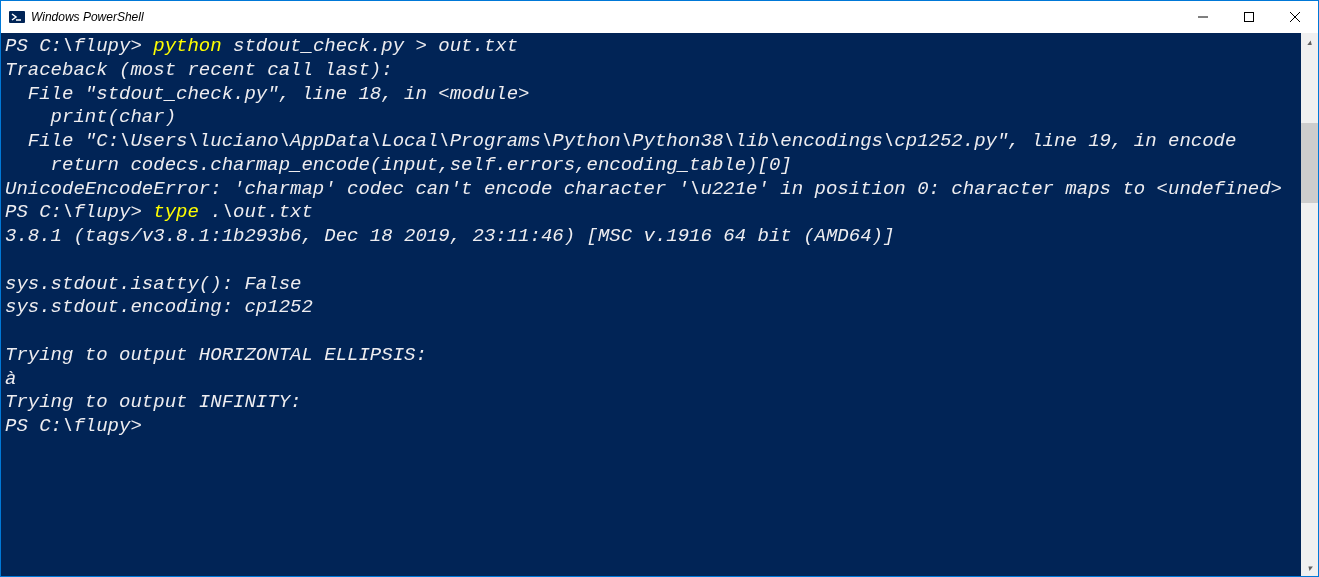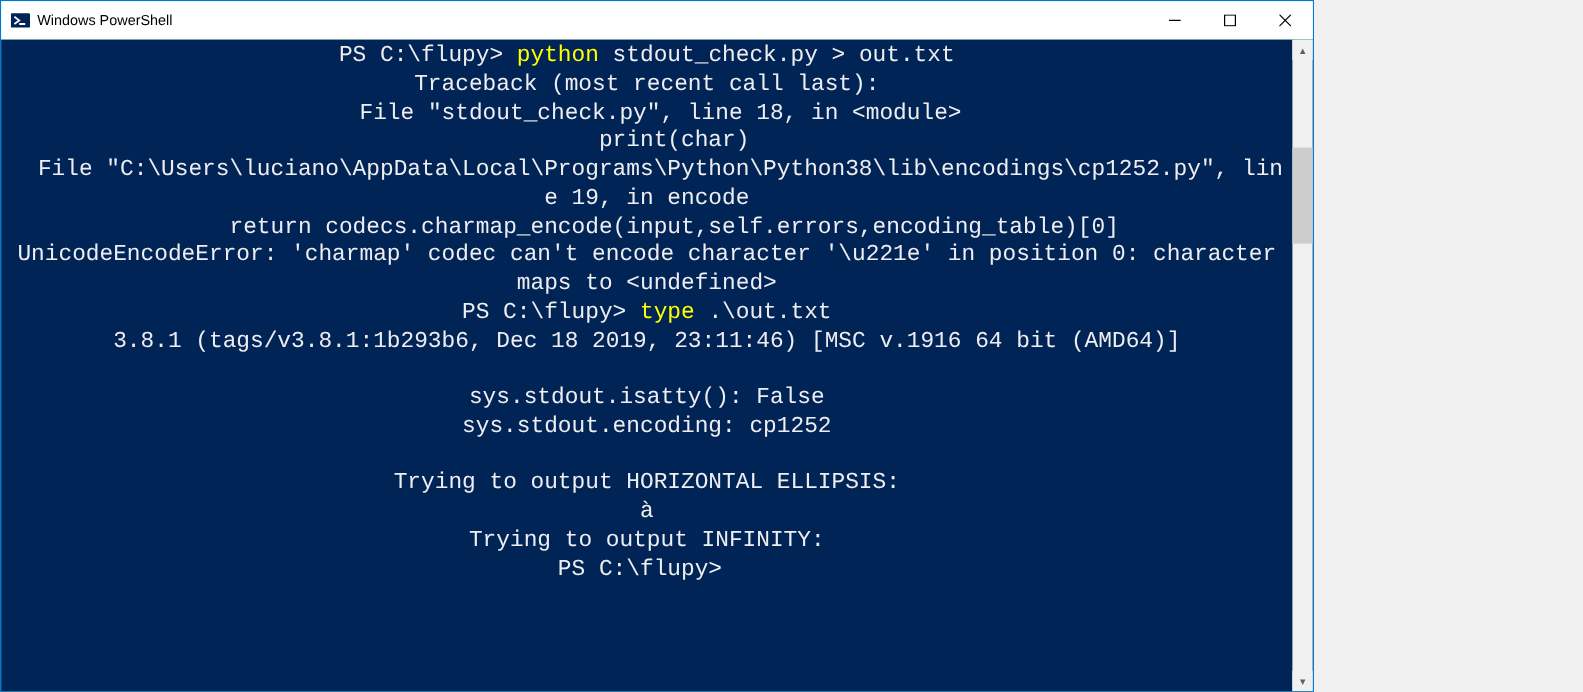--- a/index.html
+++ b/index.html
@@ -8,26 +8,27 @@
       box-sizing: border-box;
     }
     body {
       font-family: 'Segoe UI', Tahoma, sans-serif;
       background: #f0f0f0;
       width: 1319px;
       height: 577px;
       overflow: hidden;
     }
     .window {
-      width: 1095px;
+      width: 1319px;
       height: 577px;
-      background: #86efac;
+      background: #3b82f6;
       border: 1px solid #0078d7;
       display: flex;
       flex-direction: column;
+      font-style: italic;
     }
     .titlebar {
       height: 32px;
       background: #ffffff;
       display: flex;
       align-items: center;
       padding-left: 8px;
       flex-shrink: 0;
     }
     .titlebar-icon {
@@ -96,21 +97,21 @@
       position: absolute;
       top: 90px;
       left: 0;
       width: 17px;
       height: 80px;
       background: #cdcdcd;
     }
     .prompt { color: #eeedf0; }
     .cmd-yellow { color: #ffff00; }
     .cmd-white { color: #eeedf0; }
-    .line { display: block; text-align: center; }
+    .line { display: block; }
   </style>
 </head>
 <body>
 
 <div class="window">
   <div class="titlebar">
     <span class="titlebar-icon">
       <svg width="16" height="16" viewBox="0 0 16 16">
         <rect x="0" y="2" width="16" height="12" rx="1" fill="#012456"></rect>
         <path d="M3 5 L7 8 L3 11" stroke="#fff" stroke-width="1.5" fill="none"></path>

